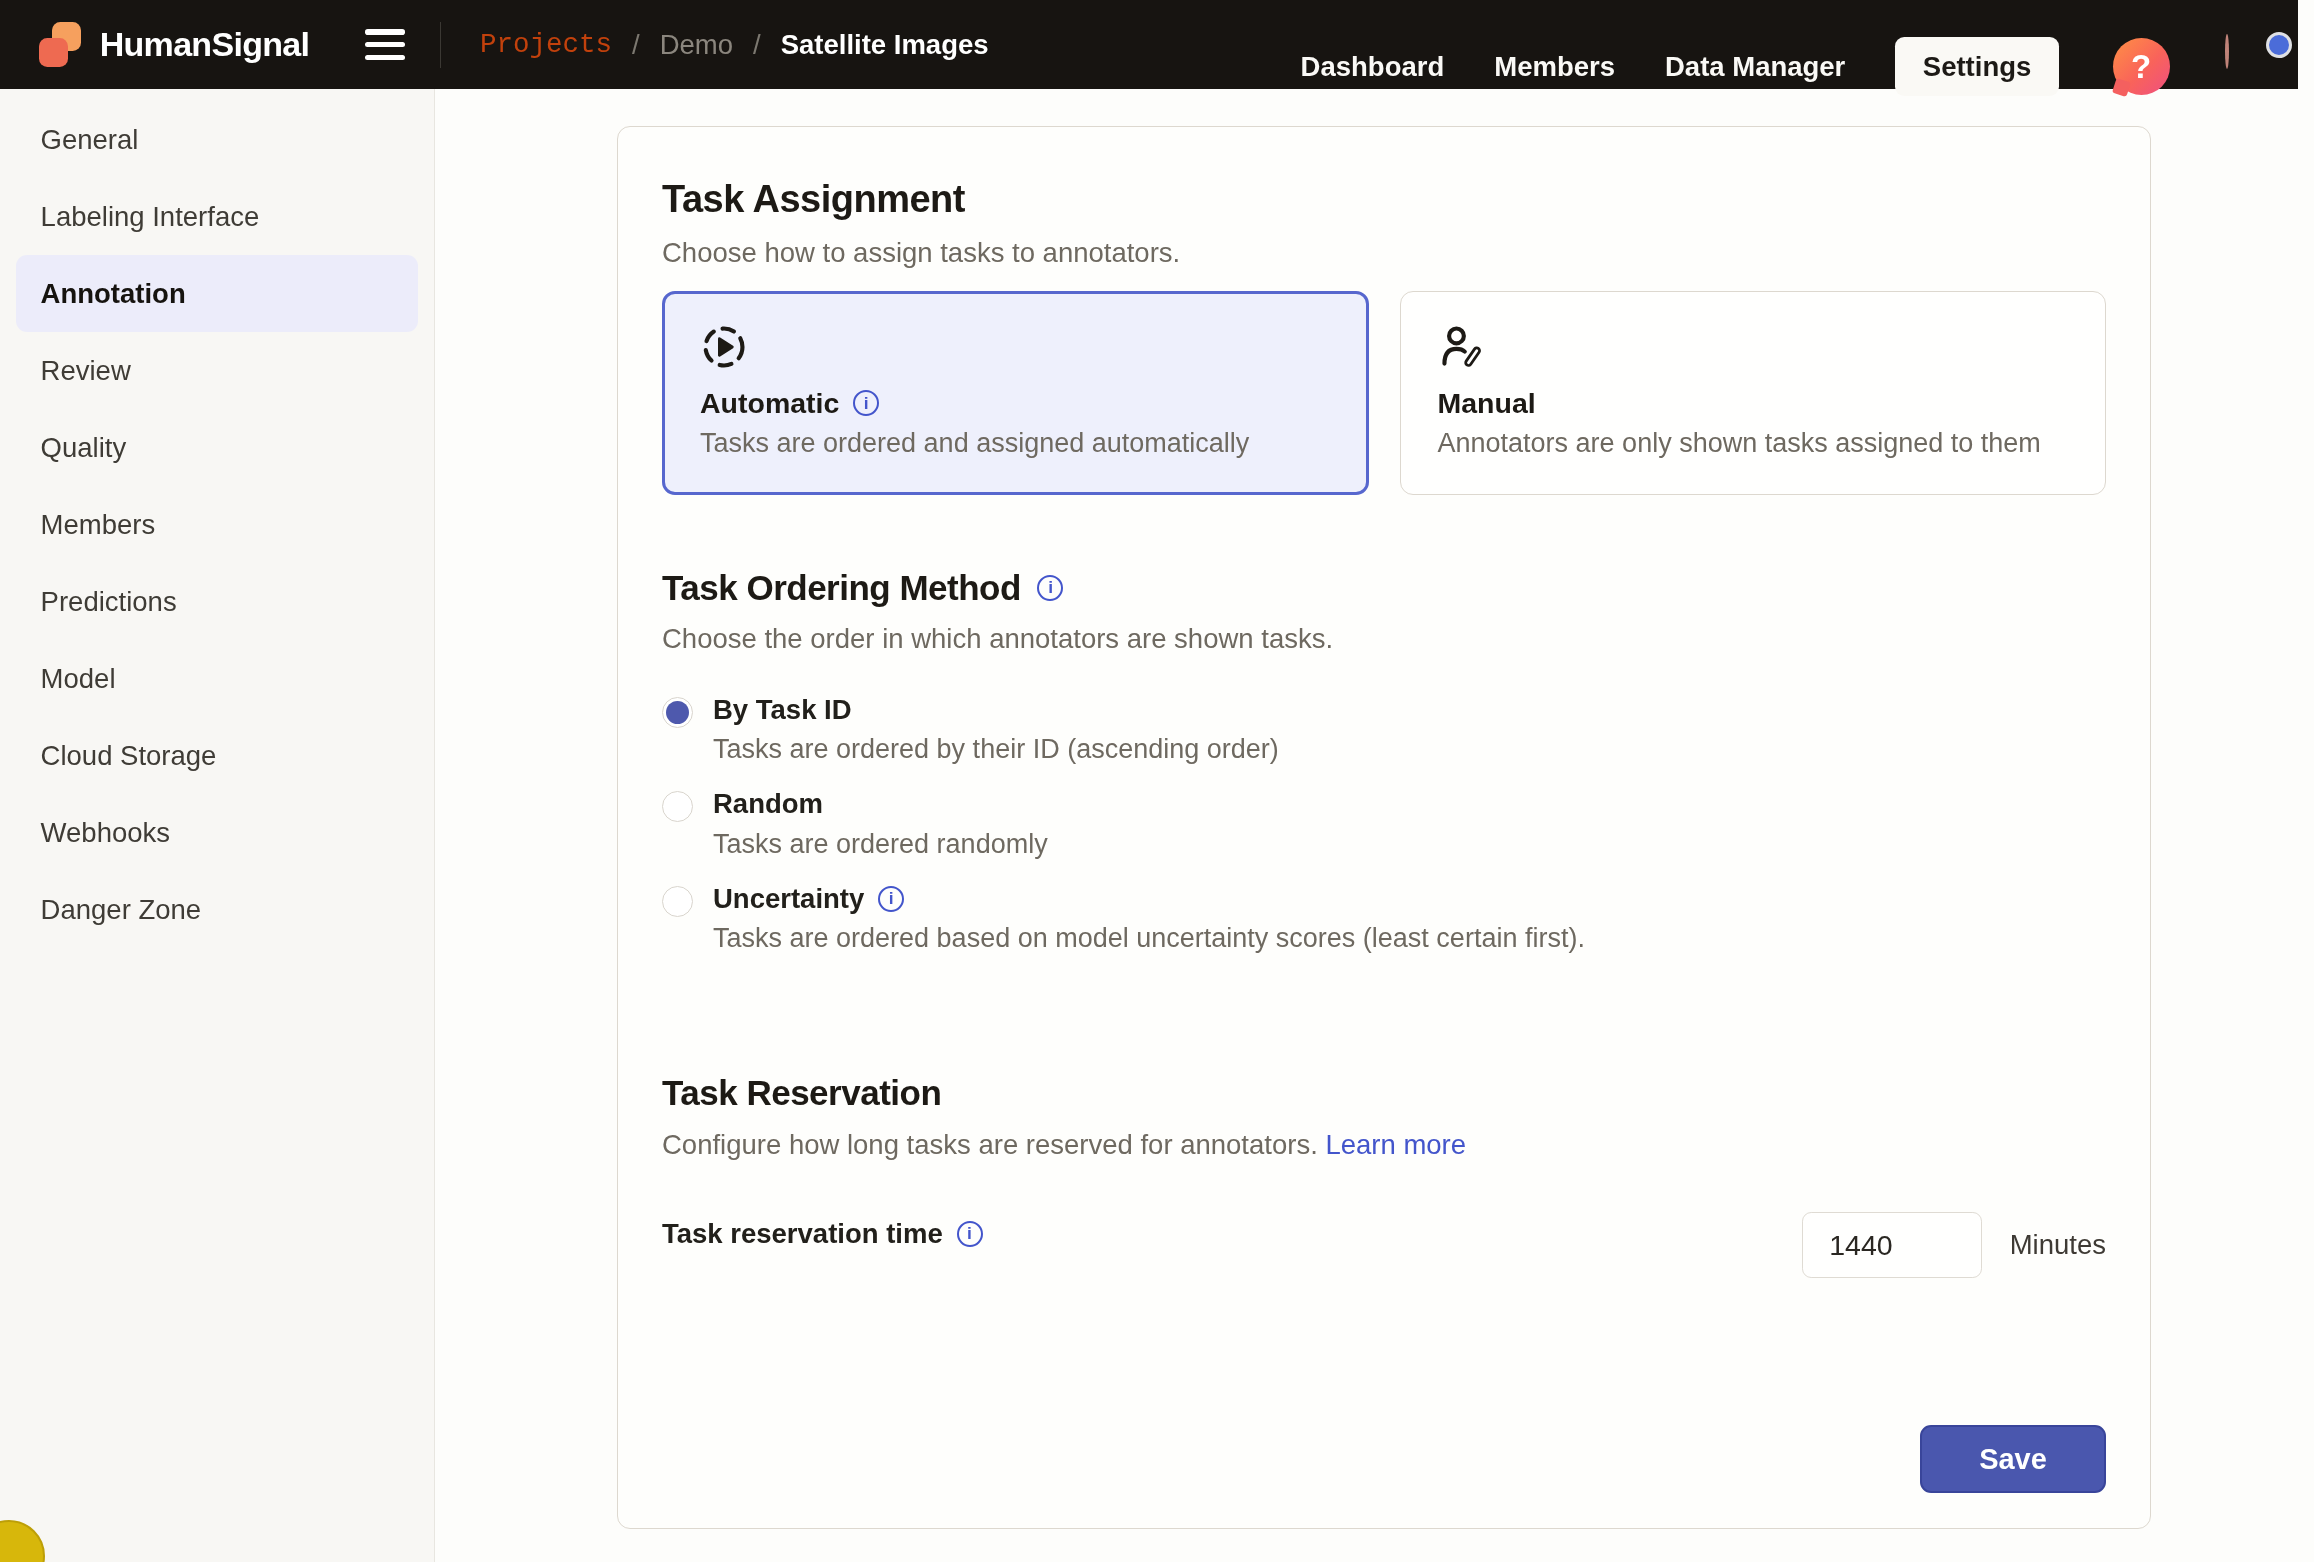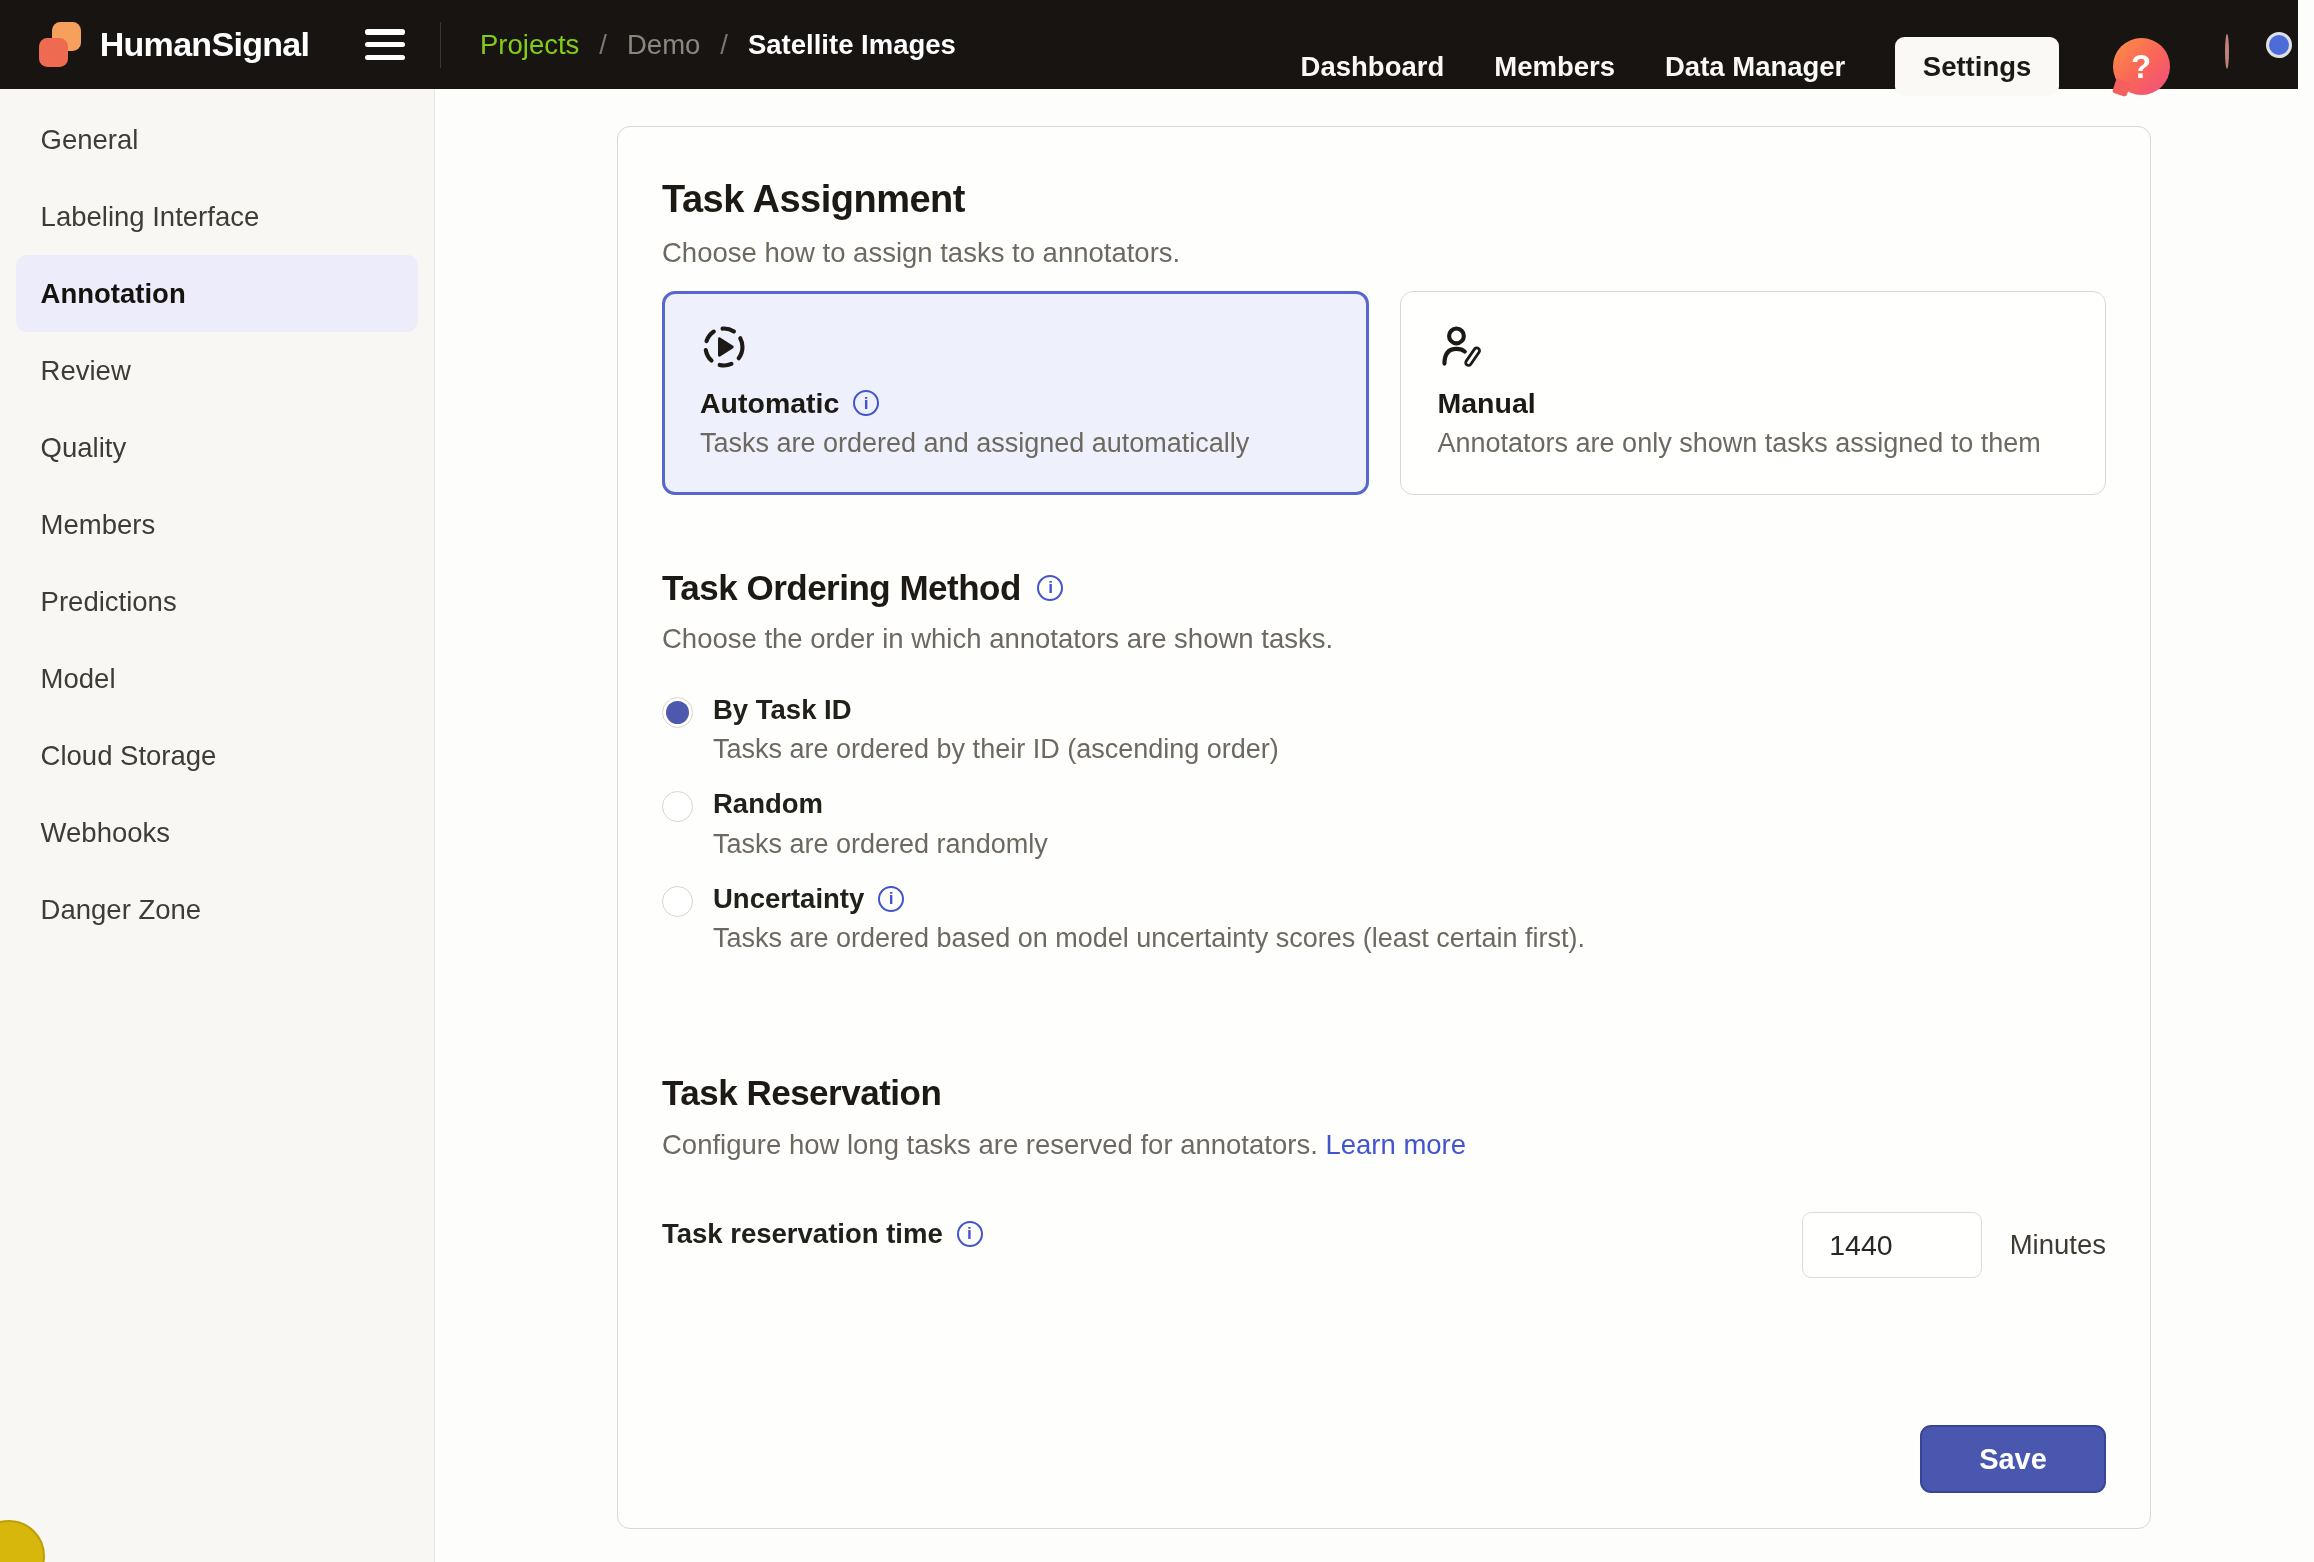--- a/index.html
+++ b/index.html
@@ -12,21 +12,21 @@
   .topbar-left { width:441px; flex:0 0 441px; display:flex; align-items:center; padding:0 35px 0 39px; justify-content:space-between; border-right:1.8px solid #3b3833; }
   .brand { display:flex; align-items:center; gap:14.7px; }
   .logo-mark { position:relative; width:46px; height:46px; }
   .logo-sq1 { position:absolute; top:0.9px; left:13px; width:28.5px; height:28.5px; border-radius:8.3px; background:#f6a05e; }
   .logo-sq2 { position:absolute; bottom:0.9px; left:0; width:28.5px; height:28.5px; border-radius:8.3px; background:#ee6a51; }
   .brand-name { font-size:34px; font-weight:700; letter-spacing:-0.7px; color:#ffffff; }
   .hamburger { width:40px; height:31px; display:flex; flex-direction:column; justify-content:space-between; cursor:pointer; }
   .hamburger span { display:block; height:5.5px; border-radius:2.8px; background:#ffffff; }
 
   .breadcrumb { display:flex; align-items:center; gap:20px; margin-left:39px; font-size:27.5px; white-space:nowrap; }
-  .bc-root { color:#84cc16; }
+  .bc-root { color:#c2410c;font-family:Liberation Mono, monospace; }
   .bc-sep { color:#7c7870; }
   .bc-mid { color:#8b867e; }
   .bc-current { color:#ffffff; font-weight:600; }
 
   .topnav { margin-left:auto; display:flex; align-items:center; gap:50px; padding-right:12px; font-size:27.5px; font-weight:600;margin-top:44px; }
   .topnav .navlink { color:#faf9f6; cursor:pointer; white-space:nowrap; }
   .settings-pill { background:#faf9f5; color:#1d1a16; padding:13.8px 27.5px; border-radius:9.2px; cursor:pointer; white-space:nowrap; }
   .help-bubble { position:relative; width:57px; height:57px; border-radius:50%; background:linear-gradient(135deg,#ff9044 0%,#f9635a 55%,#ee4f81 100%); display:flex; align-items:center; justify-content:center; color:#fff; font-size:33px; font-weight:700; cursor:pointer; margin-left:3.7px; }
   .help-bubble::after { content:""; position:absolute; left:1.8px; bottom:0px; width:14.7px; height:14.7px; background:#f4605f; transform:rotate(18deg); border-radius:2.8px; z-index:-0; }
   .avatar-wrap { position:relative; width:61px; height:61px; margin-left:5.5px; }

